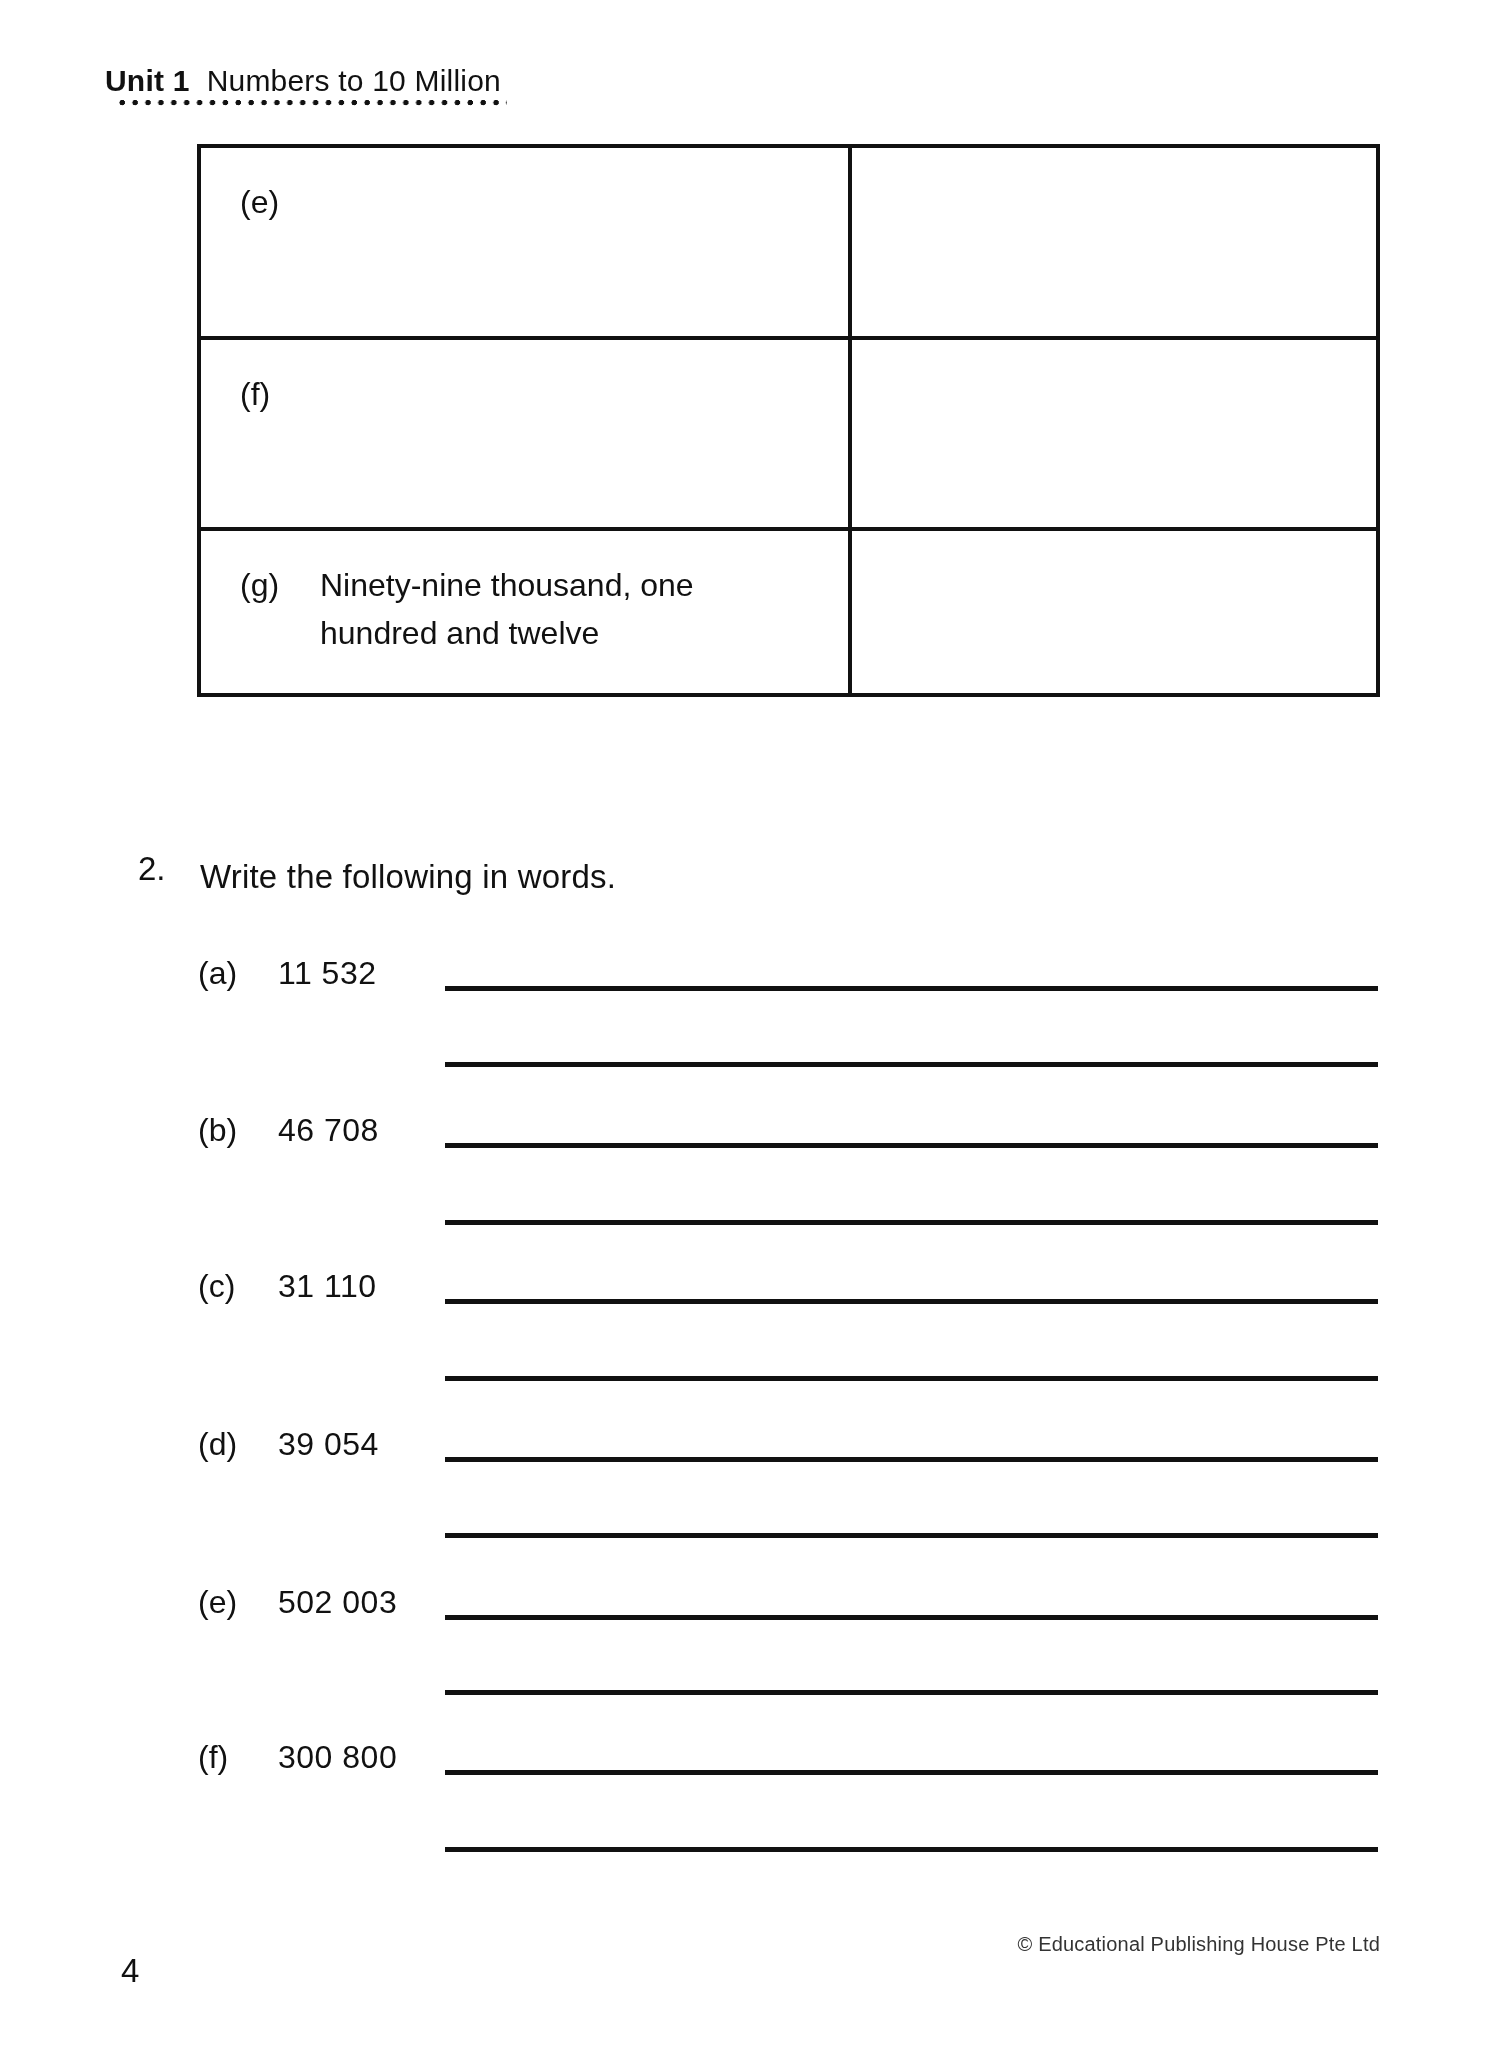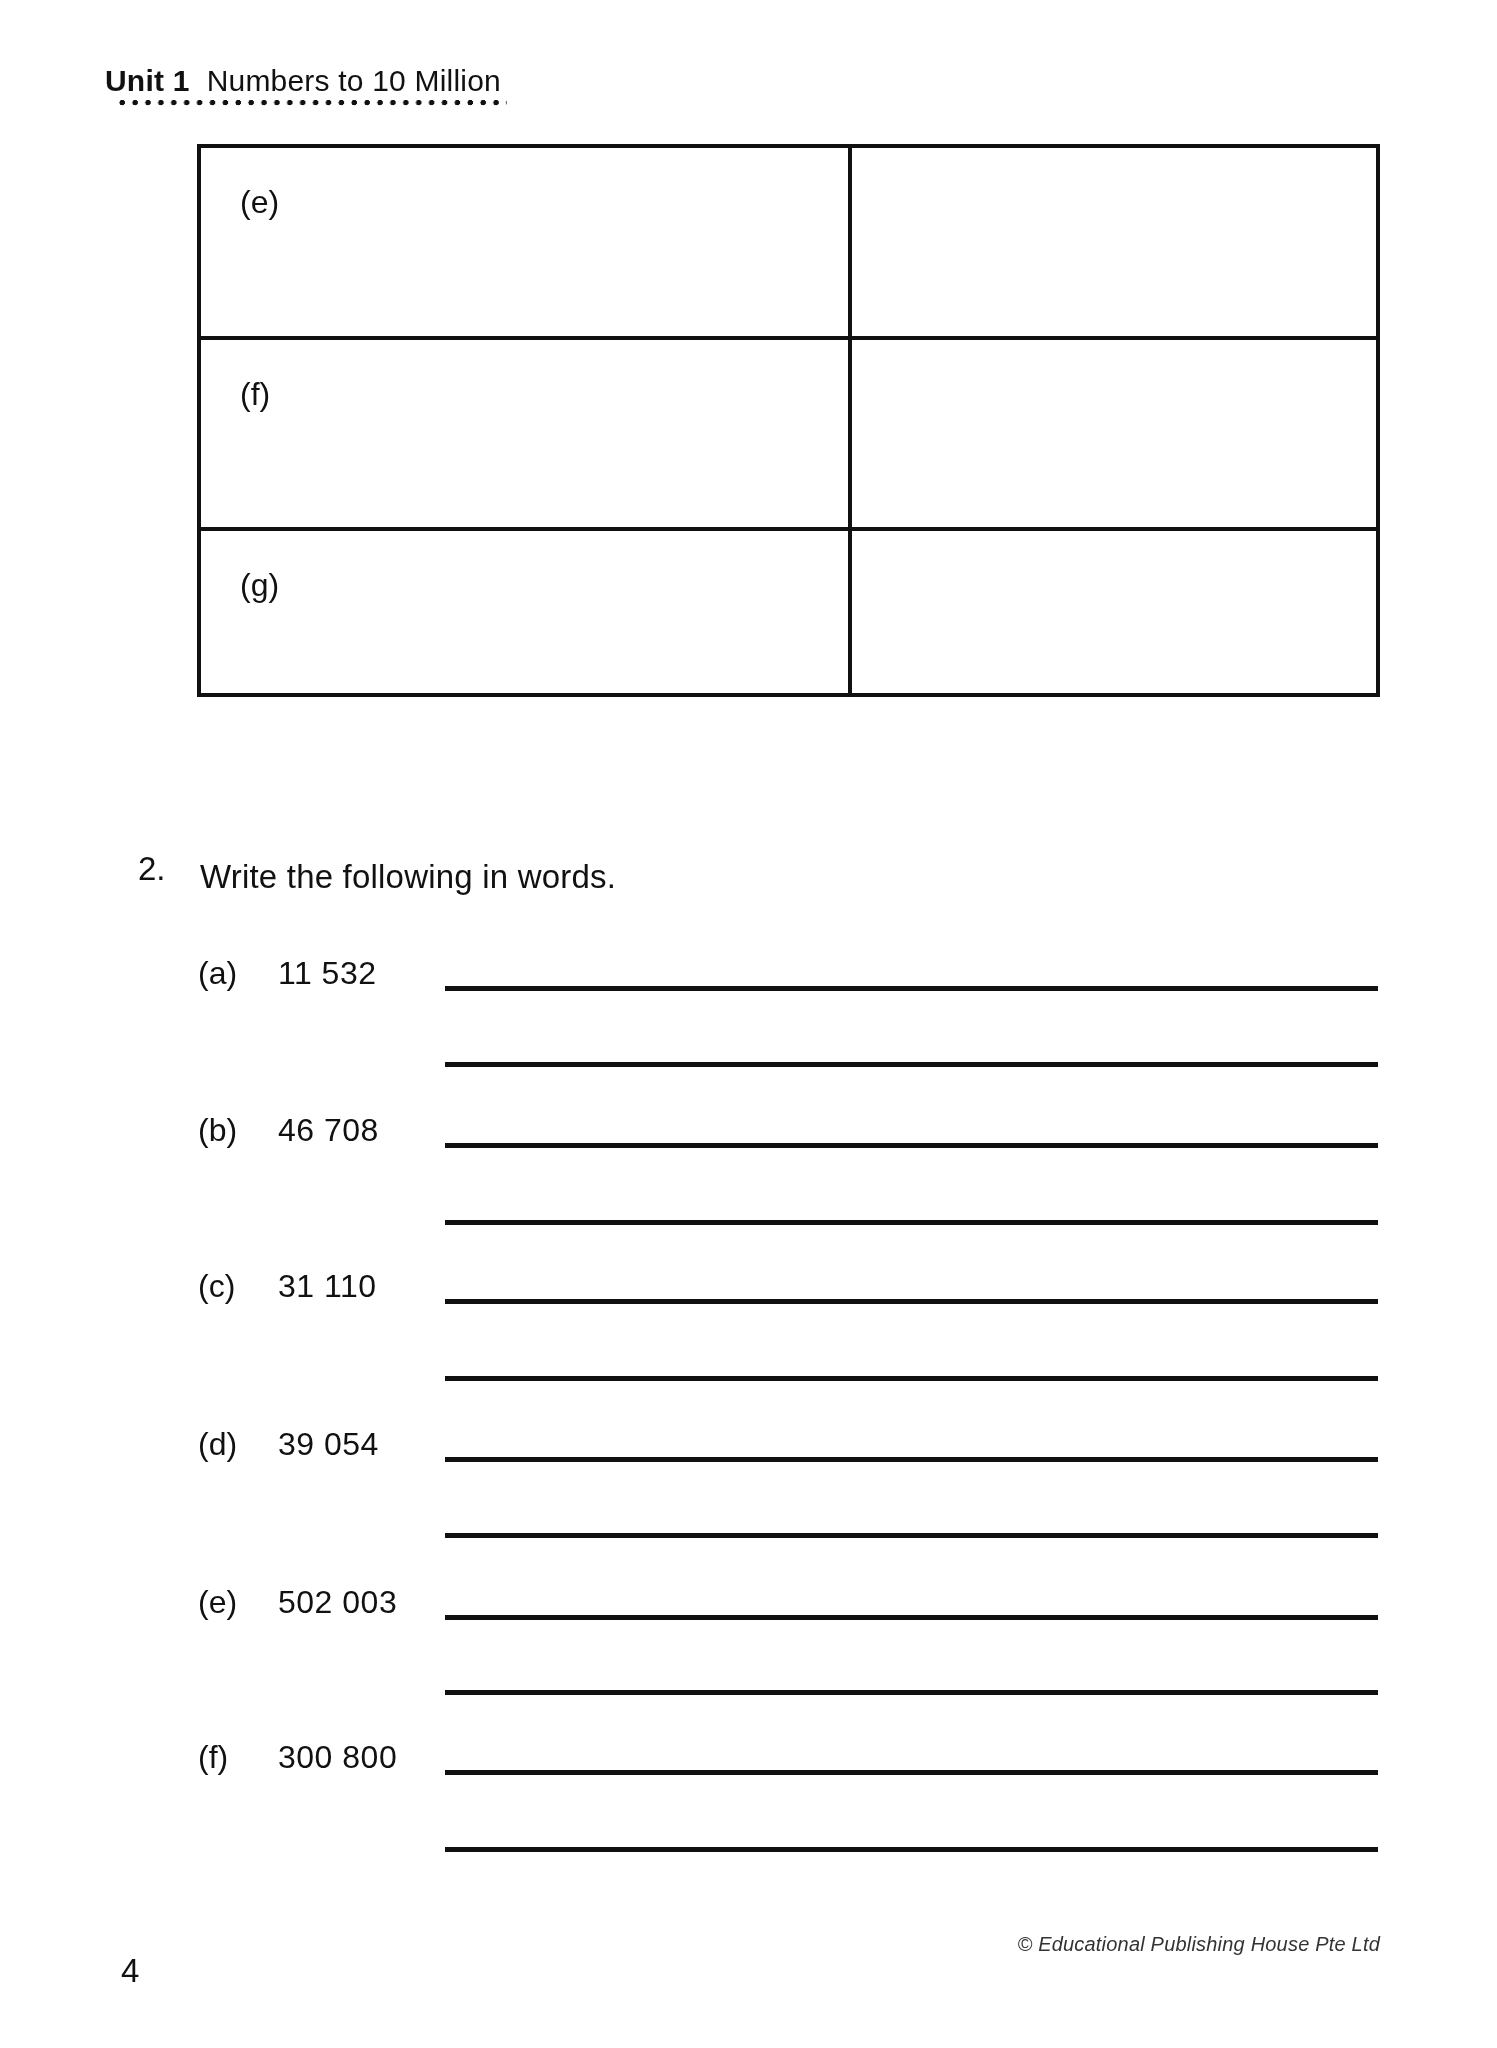--- a/index.html
+++ b/index.html
@@ -65,21 +65,20 @@
   .answer-line {
     left: 445px; width: 933px; height: 5px;
     background: #111;
   }
 
   
   .copyright {
     top: 1933px; right: 117px;
     font-size: 20px; color: #333;
     letter-spacing: 0.2px;
-    font-style: italic;
   }
   .page-number { left: 121px; top: 1952px; font-size: 33px; }
 </style>
 </head>
 <body>
 
 <div class="abs unit-header">
   <span class="unit-label">Unit 1</span>
   <span>&nbsp;</span><span>Numbers to 10 Million</span>
 </div>
@@ -94,20 +93,22 @@
   </div>
   <div class="qrow qrow-2">
     <div class="qcell-words">
       <span class="row-label">(f)</span>
     </div>
     <div class="qcell-answer"></div>
   </div>
   <div class="qrow qrow-3">
     <div class="qcell-words">
       <span class="row-label">(g)</span>
+      <span class="row-words">Ninety-nine thousand, one
+hundred and twelve</span>
     </div>
     <div class="qcell-answer"></div>
   </div>
 </div>
 
 <div class="abs q2-number">2.</div>
 <div class="abs q2-prompt">Write the following in words.</div>
 
 <div class="abs item-label" style="left:198px; top:955px;">(a)</div>
 <div class="abs item-value" style="left:278px; top:955px;">11 532</div>

